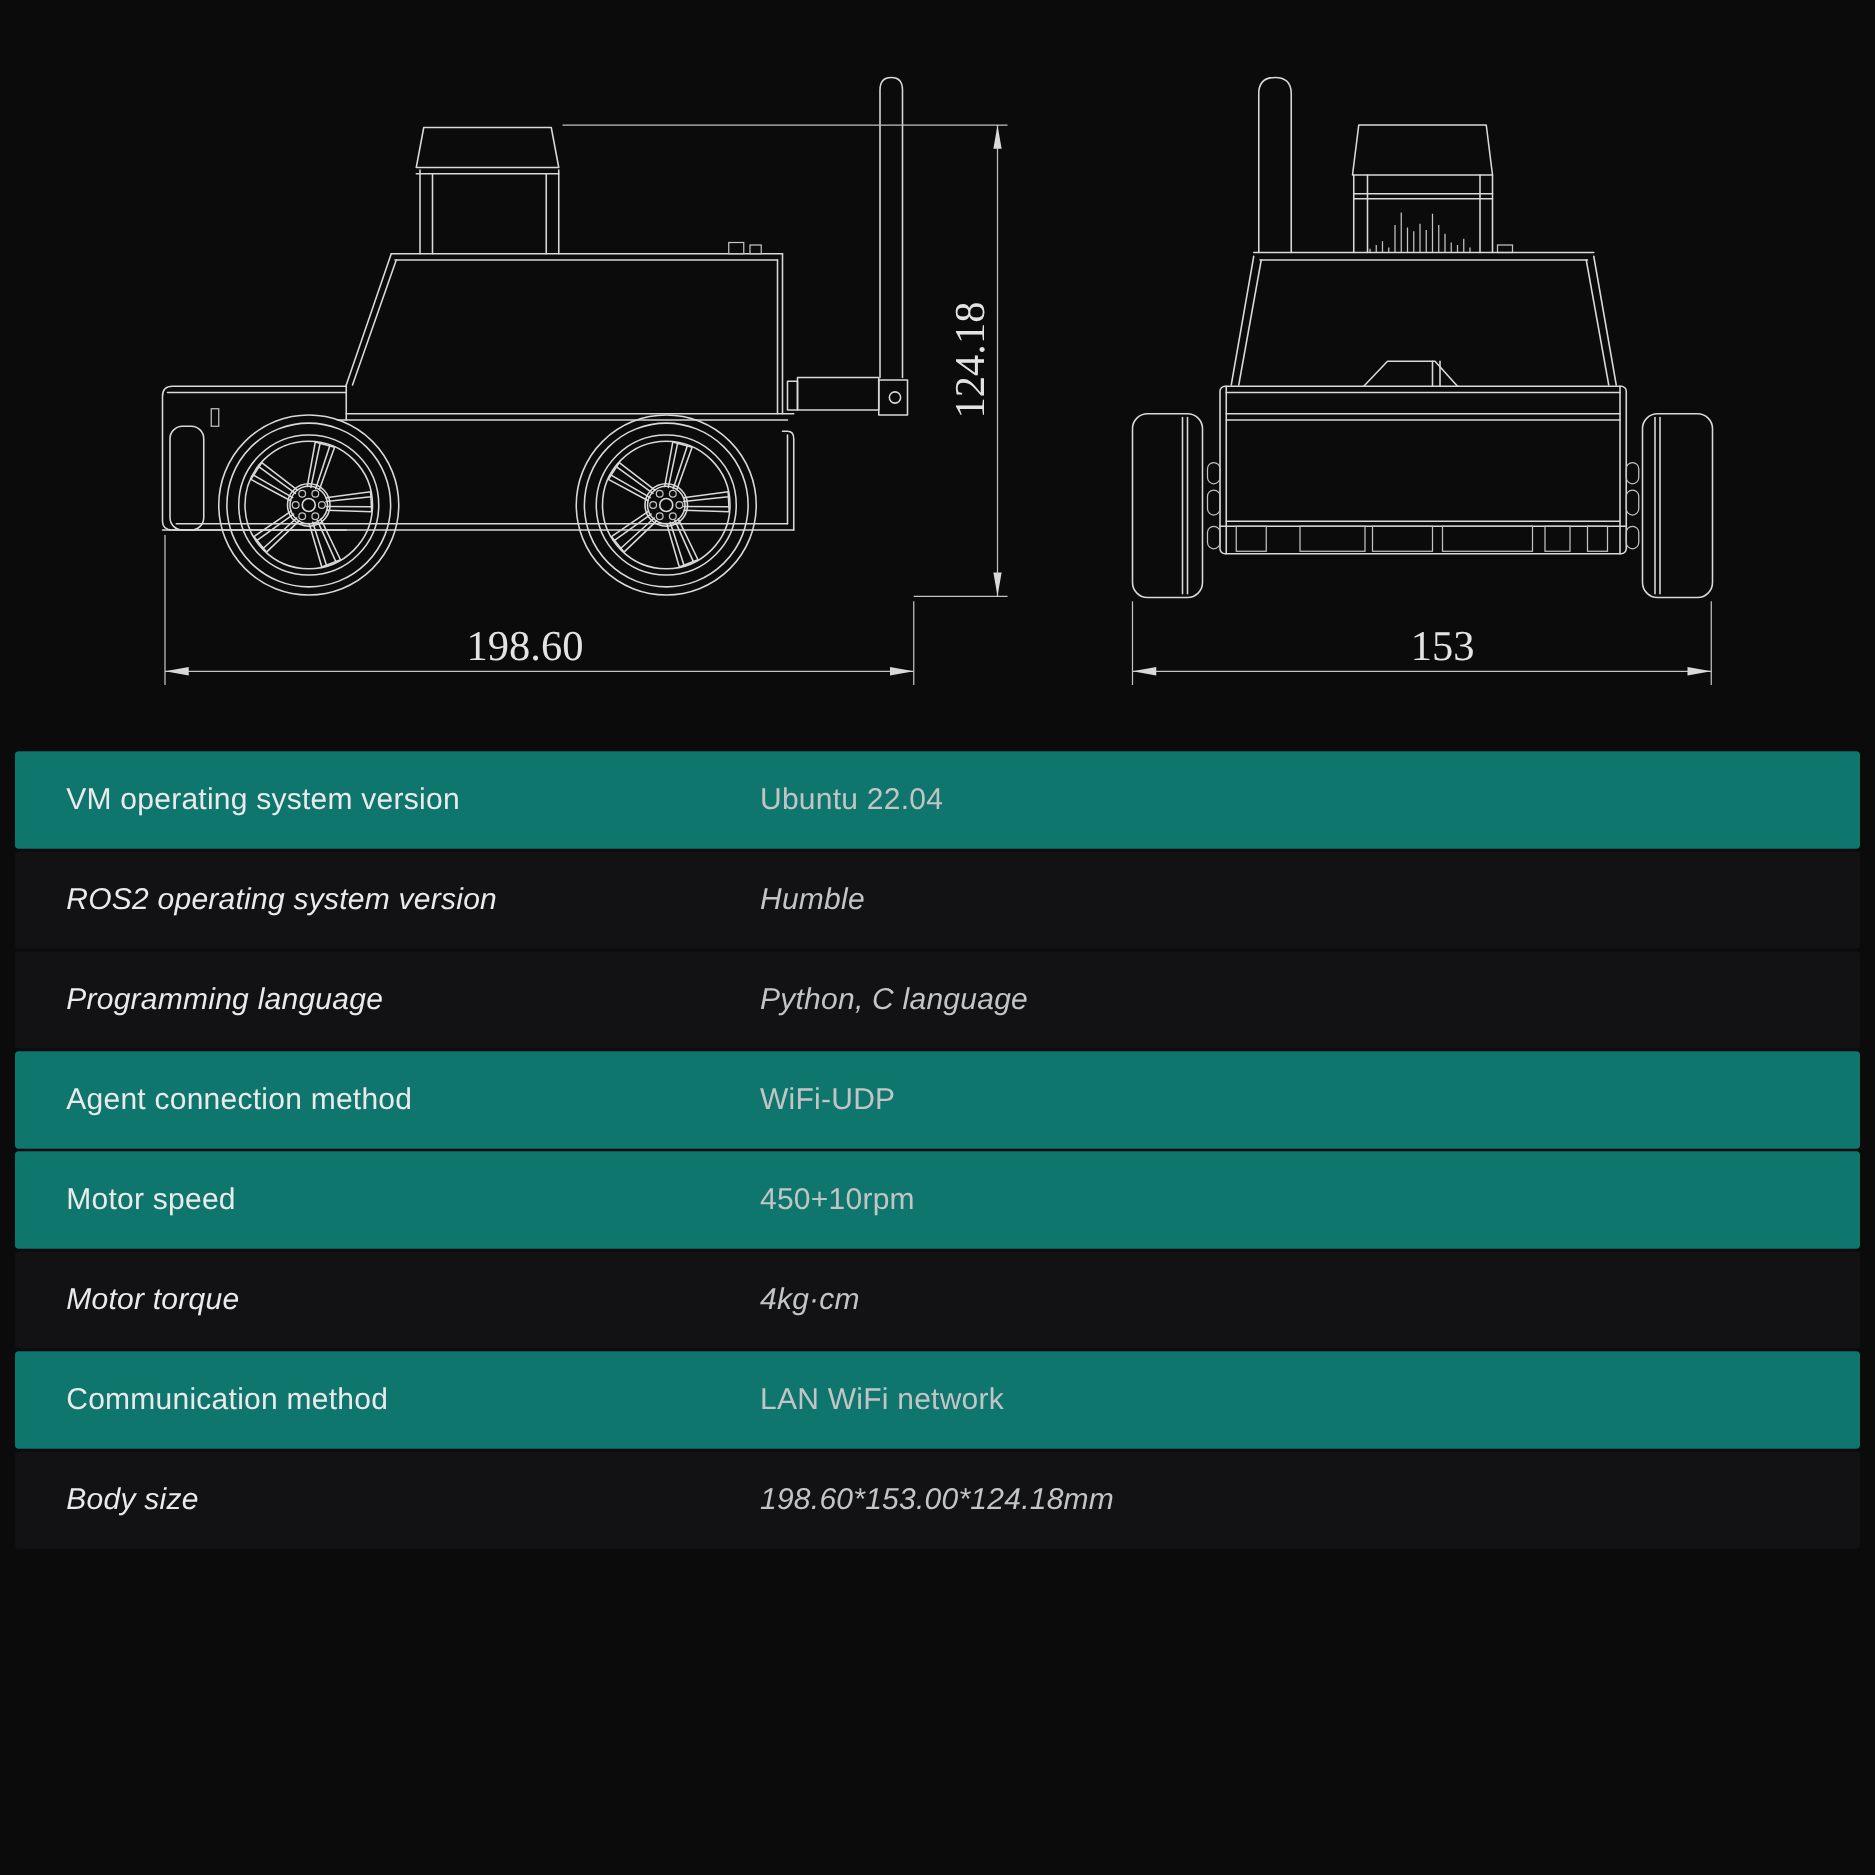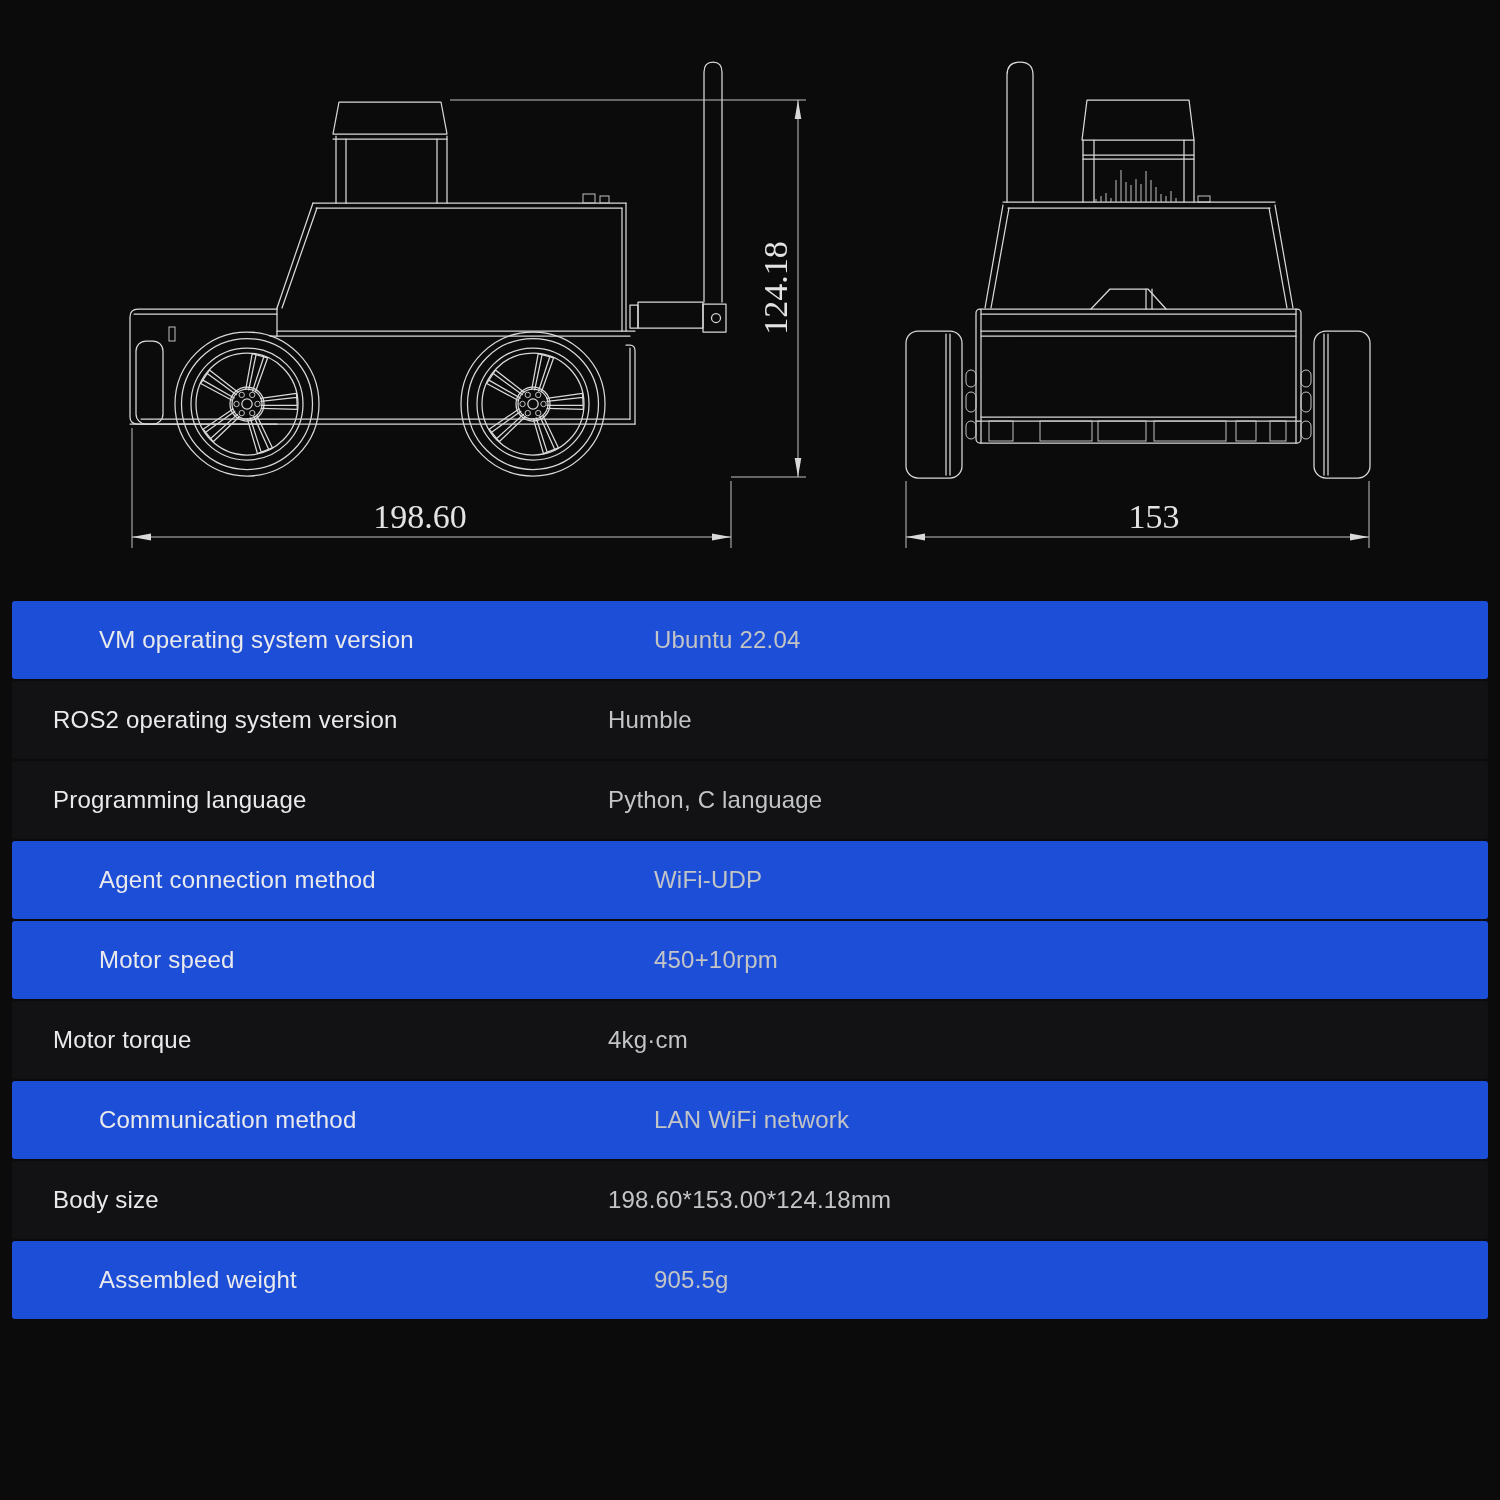--- a/index.html
+++ b/index.html
@@ -6,22 +6,22 @@
   .page{position:relative;width:1500px;height:1500px;background:#0b0b0c;overflow:hidden;
         font-family:"Liberation Sans",sans-serif;}
   .diagram{position:absolute;top:0;left:0;width:1500px;height:580px;}
   .diagram svg{display:block;}
   .ln{stroke:#d9d9d9;stroke-width:1.25;fill:none;stroke-linecap:round;stroke-linejoin:round;}
   .thin{stroke:#c2c2c2;stroke-width:1;fill:none;}
   .arrow{fill:#d9d9d9;stroke:none;}
   .dimtext{fill:#e3e3e3;font-family:"Liberation Serif","DejaVu Serif",serif;font-size:34px;}
   .spec-table{position:absolute;top:601px;left:12px;right:12px;}
   .spec-row{height:78px;margin-bottom:2px;border-radius:3px;display:flex;align-items:center;}
-  .spec-row.light{background:#1d4ed8;padding-left:46px;}
-  .spec-row.dark{background:#121214;}
+  .spec-row.light{background:#0f766e;}
+  .spec-row.dark{background:#121214;font-style:italic;}
   .spec-label{width:555px;padding-left:41px;flex-shrink:0;color:#eaeaec;font-size:24px;
               letter-spacing:.2px;}
   .spec-value{color:#c2c4c6;font-size:24px;letter-spacing:.2px;}
 </style>
 </head>
 <body>
 
 <div class="page">
 
   <div class="diagram">
@@ -215,19 +215,15 @@
       <div class="spec-value">4kg·cm</div>
     </div>
     <div class="spec-row light">
       <div class="spec-label">Communication method</div>
       <div class="spec-value">LAN WiFi network</div>
     </div>
     <div class="spec-row dark">
       <div class="spec-label">Body size</div>
       <div class="spec-value">198.60*153.00*124.18mm</div>
     </div>
-    <div class="spec-row light">
-      <div class="spec-label">Assembled weight</div>
-      <div class="spec-value">905.5g</div>
-    </div>
   </div>
 
 </div>
 
 </body></html>

